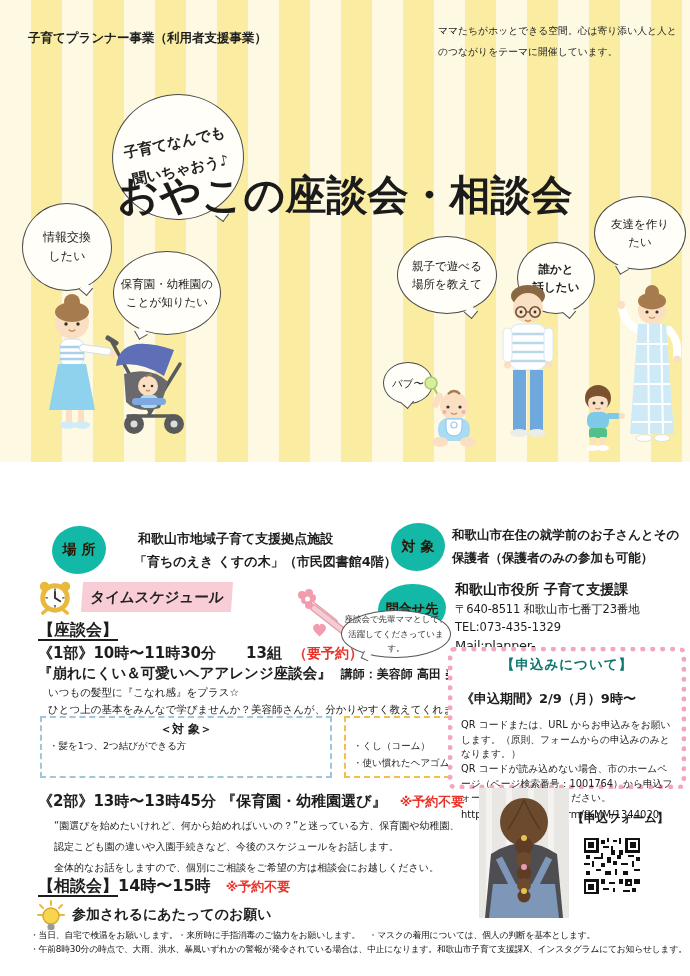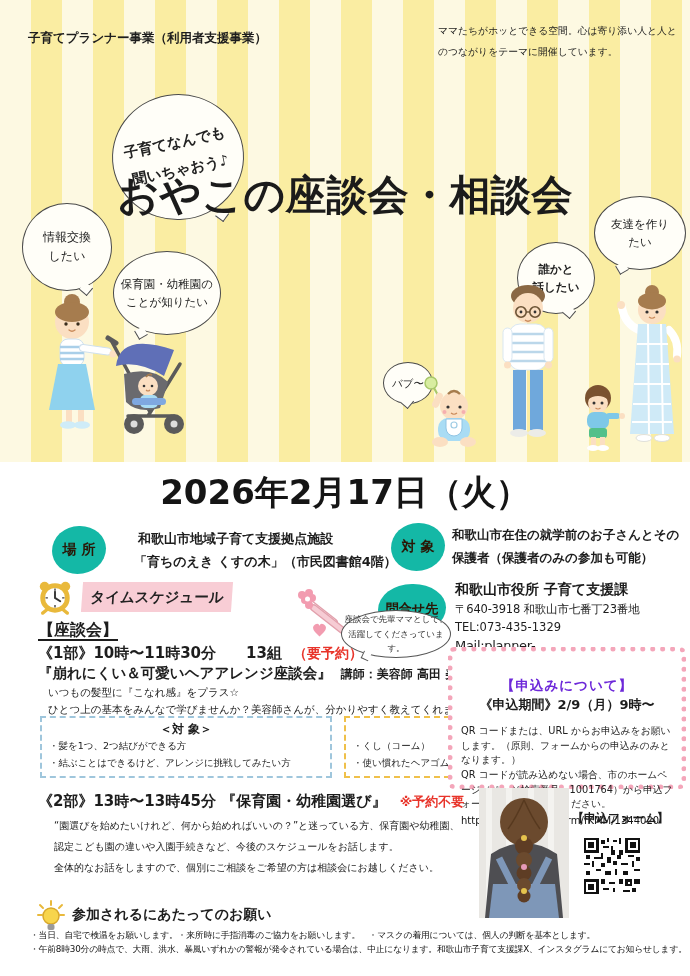--- a/index.html
+++ b/index.html
@@ -28,21 +28,21 @@
   .badge { position:absolute; background:#14b8a6; color:#2a1706; font-weight:700;
            display:flex; align-items:center; justify-content:center; text-align:center;
            border-radius:50% 48% 53% 47% / 52% 47% 53% 48%; }
   .tape { position:absolute; background:#F8CDD5; display:flex; align-items:center; justify-content:center;
           font-weight:700; transform:skewX(-4deg); color:#222; }
   .dash { position:absolute; background:#fff; }
   .dash .bh { text-align:center; font-weight:700; font-size:12px; margin-top:3px; }
   .dash .bi { font-size:9.5px; margin-left:7px; line-height:1.75; color:#222; }
   .stamp { position:absolute; background:#fff; border:5px dotted #F4A6BA; border-radius:6px; padding:4px 8px; }
   .red { color:#E8342A; }
-  .magenta { color:#6d28d9;margin-top:21px; }
+  .magenta { color:#0f766e; }
   .ul { border-bottom:2px solid #1d1d1d; }
   .sb { position:absolute; border:1px solid #555; background:#fff; border-radius:50%;
         display:flex; align-items:center; justify-content:center; text-align:center;
         font-size:8.5px; line-height:1.7; color:#333; }
   .sb::after { content:""; position:absolute; width:7px; height:7px; background:#fff;
         border-left:1px solid #555; border-bottom:1px solid #555; bottom:-3px; left:20px; transform:rotate(25deg); }
   .notes { font-size:8.8px; color:#111; letter-spacing:-0.2px; }
 </style>
 </head>
 <body>
@@ -58,20 +58,22 @@
 
     <div class="bubble tail-br catch pre" style="left:112px;top:94px;width:132px;height:126px;font-size:14.5px;line-height:1.9;"><span class="pre" style="transform:rotate(-8deg);display:block;">子育てなんでも
 聞いちゃおう♪</span></div>
 
     <div class="abs title" style="top:168px;">おやこの座談会・相談会</div>
 
     <div class="bubble tail-br pre" style="left:22px;top:203px;width:90px;height:88px;font-size:12px;">情報交換
 したい</div>
     <div class="bubble tail-bl pre" style="left:113px;top:251px;width:108px;height:84px;font-size:11.5px;">保育園・幼稚園の
 ことが知りたい</div>
+    <div class="bubble tail-br pre" style="left:397px;top:236px;width:100px;height:78px;font-size:11.5px;">親子で遊べる
+場所を教えて</div>
     <div class="bubble tail-br pre" style="left:517px;top:242px;width:78px;height:72px;font-size:11.5px;font-weight:bold;">誰かと
 話したい</div>
     <div class="bubble tail-bl pre" style="left:594px;top:196px;width:92px;height:74px;font-size:11.5px;">友達を作り
 たい</div>
     <div class="bubble tail-br" style="left:383px;top:362px;width:50px;height:42px;font-size:10.5px;">バブ〜</div>
 
     <svg class="abs" style="left:22px;top:288px;" width="182" height="174" viewBox="0 0 182 174">
       <g transform="translate(6,12)">
         <circle cx="44" cy="2" r="8" fill="#A67C4E"></circle>
         <circle cx="44" cy="22" r="17" fill="#FBDFC2"></circle>
@@ -169,33 +171,32 @@
       <circle cx="245" cy="23" r="4" fill="#FBDFC2"></circle>
       <path d="M293 48 q10 10 8 26" stroke="#fff" stroke-width="8" fill="none" stroke-linecap="round"></path>
       <circle cx="301" cy="77" r="3.6" fill="#FBDFC2"></circle>
       <path d="M262 42 h28 l8 110 h-44 z" fill="#CFEAF7"></path>
       <path d="M261 62 h31 M260 82 h33 M258 102 h36 M257 122 h38 M256 140 h40 M272 42 l1 110 M285 42 l2 110" stroke="#fff" stroke-width="2"></path>
       <ellipse cx="268" cy="156" rx="8" ry="3.5" fill="#fff" stroke="#e0e0da"></ellipse>
         <ellipse cx="286" cy="156" rx="8" ry="3.5" fill="#fff" stroke="#e0e0da"></ellipse>
     </svg>
   </div>
 
-  <div class="abs date" style="top:470px;">2026年2月17日（火）</div>
 
   <div class="badge" style="left:52px;top:526px;width:54px;height:48px;font-size:14px;">場 所</div>
   <div class="abs b" style="left:114px;top:530px;font-size:13px;margin-left:24px;">和歌山市地域子育て支援拠点施設</div>
   <div class="abs b" style="left:134px;top:553px;font-size:13px;">「育ちのえき くすの木」（市民図書館4階）</div>
 
   <div class="badge" style="left:391px;top:523px;width:54px;height:48px;font-size:14px;">対 象</div>
   <div class="abs b pre" style="left:452px;top:524px;width:236px;font-size:12.5px;line-height:1.8;">和歌山市在住の就学前のお子さんとその
 保護者（保護者のみの参加も可能）</div>
 
   <div class="badge" style="left:378px;top:584px;width:68px;height:50px;font-size:13px;">問合せ先</div>
   <div class="abs b" style="left:455px;top:581px;font-size:14px;">和歌山市役所 子育て支援課</div>
-  <div class="abs" style="left:455px;top:602px;font-size:11.5px;letter-spacing:-0.2px;">〒640-3918 和歌山市七番丁23番地</div>
+  <div class="abs" style="left:455px;top:602px;font-size:11.5px;letter-spacing:-0.2px;">〒640-8511 和歌山市七番丁23番地</div>
   <div class="abs" style="left:455px;top:620px;font-size:11.5px;">TEL:073-435-1329</div>
   <div class="abs" style="left:455px;top:638px;font-size:13px;letter-spacing:-0.3px;">Mail:planner-soudan@city.wakayama.lg.jp</div>
 
   <svg class="abs" style="left:36px;top:575px;" width="38" height="42" viewBox="0 0 40 42">
     <circle cx="9" cy="11" r="5" fill="#E9B93B"></circle>
       <circle cx="31" cy="11" r="5" fill="#E9B93B"></circle>
     <path d="M7 39 l5-4 M33 39 l-5-4" stroke="#E9B93B" stroke-width="3.5" stroke-linecap="round"></path>
     <circle cx="20" cy="23" r="13" fill="#fff" stroke="#E9B93B" stroke-width="5"></circle>
     <path d="M20 13 v2.5 M30 23 h-2.5 M20 33 v-2.5 M10 23 h2.5" stroke="#444" stroke-width="1.5"></path>
     <path d="M20 16.5 v6.5 l5.5 3.5" stroke="#333" stroke-width="2" fill="none" stroke-linecap="round"></path>
@@ -229,51 +230,54 @@
   <div class="abs" style="left:38px;top:663px;">
     <span class="b" style="font-size:14.5px;">『崩れにくい＆可愛いヘアアレンジ座談会』</span>
     <span class="b" style="font-size:12px;margin-left:4px;">講師：美容師 高田 美文さん</span>
   </div>
   <div class="abs pre" style="left:48px;top:684px;font-size:10.5px;line-height:1.65;color:#222;">いつもの髪型に『こなれ感』をプラス☆
 ひとつ上の基本をみんなで学びませんか？美容師さんが、分かりやすく教えてくれます。</div>
 
   <div class="dash" style="left:40px;top:716px;width:292px;height:62px;border:2px dashed #9FC6DC;">
     <div class="bh">＜対 象＞</div>
     <div class="bi">・髪を1つ、2つ結びができる方</div>
-    <div class="bi">・結ぶことはできるけど、アレンジに挑戦してみたい方</div>
   </div>
   <div class="dash" style="left:344px;top:716px;width:276px;height:62px;border:2px dashed #EFC04A;">
     <div class="bh">＜持ち物＞</div>
     <div class="bi">・くし（コーム）</div>
     <div class="bi">・使い慣れたヘアゴムをお持ちの方は、ヘアゴム</div>
     <svg style="position:absolute;right:4px;top:2px;" width="46" height="30" viewBox="0 0 46 30">
       <circle cx="17" cy="16" r="9" fill="none" stroke="#C08A6E" stroke-width="3"></circle>
       <circle cx="29" cy="13" r="9" fill="none" stroke="#E89AB0" stroke-width="3"></circle>
       <circle cx="37" cy="6" r="3" fill="#F2C94C"></circle>
       <circle cx="23" cy="25" r="3" fill="#E8708E"></circle>
         <circle cx="28" cy="25" r="3" fill="#E8708E"></circle>
     </svg>
   </div>
 
   <div class="stamp" style="left:448px;top:647px;width:238px;height:142px;">
     <div class="b magenta" style="text-align:center;font-size:13.5px;letter-spacing:1px;">【申込みについて】</div>
-    <div class="b" style="text-align:center;font-size:13px;margin-top:1px;">《申込期間》2/9（月）9時〜</div>
+    <div class="b" style="font-size:13px;margin-top:16px;">《申込期間》2/9（月）9時〜</div>
     <div class="pre" style="font-size:9.8px;line-height:1.5;margin-top:10px;color:#222;">QR コードまたは、URL からお申込みをお願いします。（原則、フォームからの申込みのみとなります。）
 QR コードが読み込めない場合、市のホームページ（ページ検索番号：1001764）から申込フォームへアクセスしてください。</div>
     <div style="font-size:10px;margin-top:3px;color:#111;">https://logoform.jp/form/fKMM/1344020</div>
   </div>
 
   <div class="abs" style="left:38px;top:791px;">
     <span class="b" style="font-size:15px;">《2部》13時〜13時45分 『保育園・幼稚園選び』</span>
     <span class="b red" style="font-size:13px;margin-left:8px;">※予約不要</span>
   </div>
   <div class="abs pre" style="left:54px;top:815px;font-size:10px;line-height:2.1;color:#222;">“園選びを始めたいけれど、何から始めればいいの？”と迷っている方、保育園や幼稚園、
 認定こども園の違いや入園手続きなど、今後のスケジュールをお話します。
 全体的なお話をしますので、個別にご相談をご希望の方は相談会にお越しください。</div>
 
+  <div class="abs" style="left:38px;top:876px;">
+    <span class="b ul" style="font-size:16px;">【相談会】</span><span class="b" style="font-size:16px;">14時〜15時</span>
+    <span class="b red" style="font-size:13px;margin-left:10px;">※予約不要</span>
+  </div>
 
   <svg class="abs" style="left:36px;top:899px;" width="30" height="34" viewBox="0 0 30 34">
     <g stroke="#E9B93B" stroke-width="2" stroke-linecap="round">
       <path d="M15 2 v4"></path>
         <path d="M4 6 l3 3"></path>
         <path d="M26 6 l-3 3"></path>
         <path d="M2 16 h4"></path>
         <path d="M24 16 h4"></path>
     </g>
     <circle cx="15" cy="17" r="8" fill="#F7D54C" stroke="#D9A92C" stroke-width="1.5"></circle>

